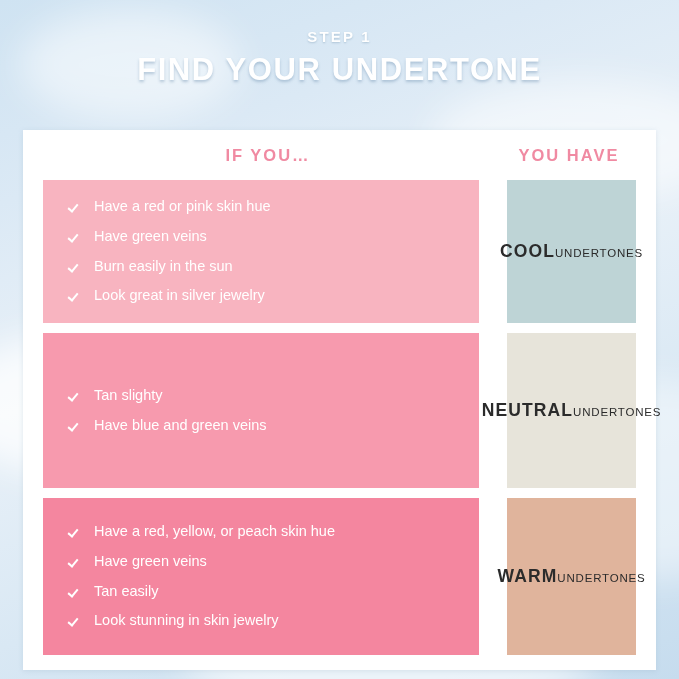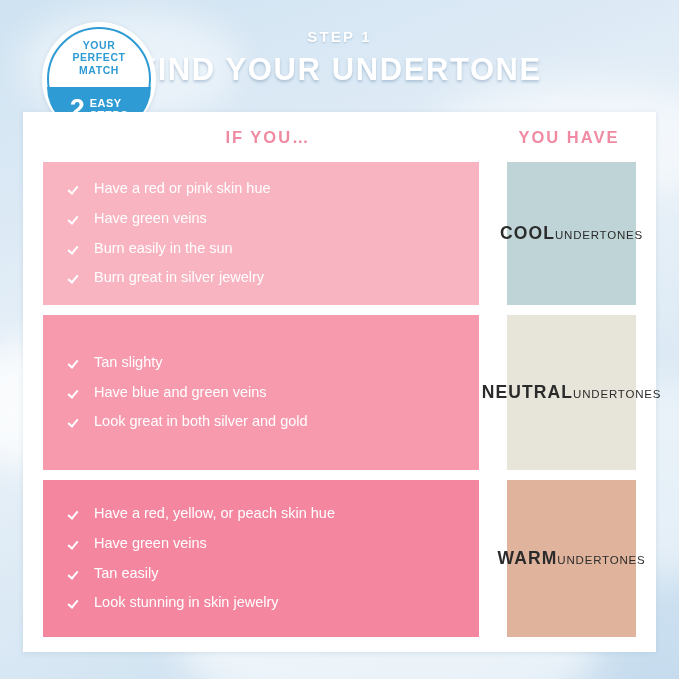--- a/index.html
+++ b/index.html
@@ -117,21 +117,21 @@
     font-size: 11px;
     font-weight: 700;
     line-height: 1.1;
     letter-spacing: 0.5px;
   }
 
   
   .card {
     position: absolute;
     left: 23px;
-    top: 112px;
+    top: 130px;
     width: 633px;
     height: 540px;
     background: #ffffff;
     box-shadow: 0 1px 5px rgba(130,160,185,0.22);
   }
   .col-heads {
     position: absolute;
     left: 0;
     top: 16px;
     width: 633px;
@@ -235,35 +235,20 @@
   <div class="cloud c2"></div>
   <div class="cloud c3"></div>
   <div class="cloud c4"></div>
   <div class="cloud c5"></div>
 
   <div class="header">
     <div class="step-label">STEP 1</div>
     <div class="main-title">FIND YOUR UNDERTONE</div>
   </div>
 
-  <div class="badge">
-    <div class="badge-inner-ring"></div>
-    <div class="badge-top">
-      <div>YOUR</div>
-      <div>PERFECT</div>
-      <div>MATCH</div>
-    </div>
-    <div class="badge-bottom-bar">
-      <div class="badge-num">2</div>
-      <div class="badge-steps">
-        <div>EASY</div>
-        <div>STEPS</div>
-      </div>
-    </div>
-  </div>
 
   <div class="card">
     <div class="col-heads">
       <div class="head-if" style="color: rgb(240, 138, 162);">IF YOU…</div>
       <div class="head-have" style="color: rgb(240, 138, 162);">YOU HAVE</div>
     </div>
 
     <div class="row row-1">
       <div class="list-box" style="background: rgb(248, 180, 192);">
         <div class="list-item">
@@ -273,43 +258,39 @@
         <div class="list-item">
           <span class="check"></span>
           <span>Have green veins</span>
         </div>
         <div class="list-item">
           <span class="check"></span>
           <span>Burn easily in the sun</span>
         </div>
         <div class="list-item">
           <span class="check"></span>
-          <span>Burn great in silver jewelry</span>
+          <span>Look great in silver jewelry</span>
         </div>
       </div>
       <div class="swatch" style="background: rgb(190, 212, 214);">
         <div class="swatch-title">COOL</div>
         <div class="swatch-sub">UNDERTONES</div>
       </div>
     </div>
 
     <div class="row row-2">
       <div class="list-box" style="background: rgb(247, 154, 174);">
         <div class="list-item">
           <span class="check"></span>
           <span>Tan slighty</span>
         </div>
         <div class="list-item">
           <span class="check"></span>
           <span>Have blue and green veins</span>
         </div>
-        <div class="list-item">
-          <span class="check"></span>
-          <span>Look great in both silver and gold</span>
-        </div>
       </div>
       <div class="swatch" style="background: rgb(231, 228, 218);">
         <div class="swatch-title">NEUTRAL</div>
         <div class="swatch-sub">UNDERTONES</div>
       </div>
     </div>
 
     <div class="row row-3">
       <div class="list-box" style="background: rgb(244, 134, 159);">
         <div class="list-item">

